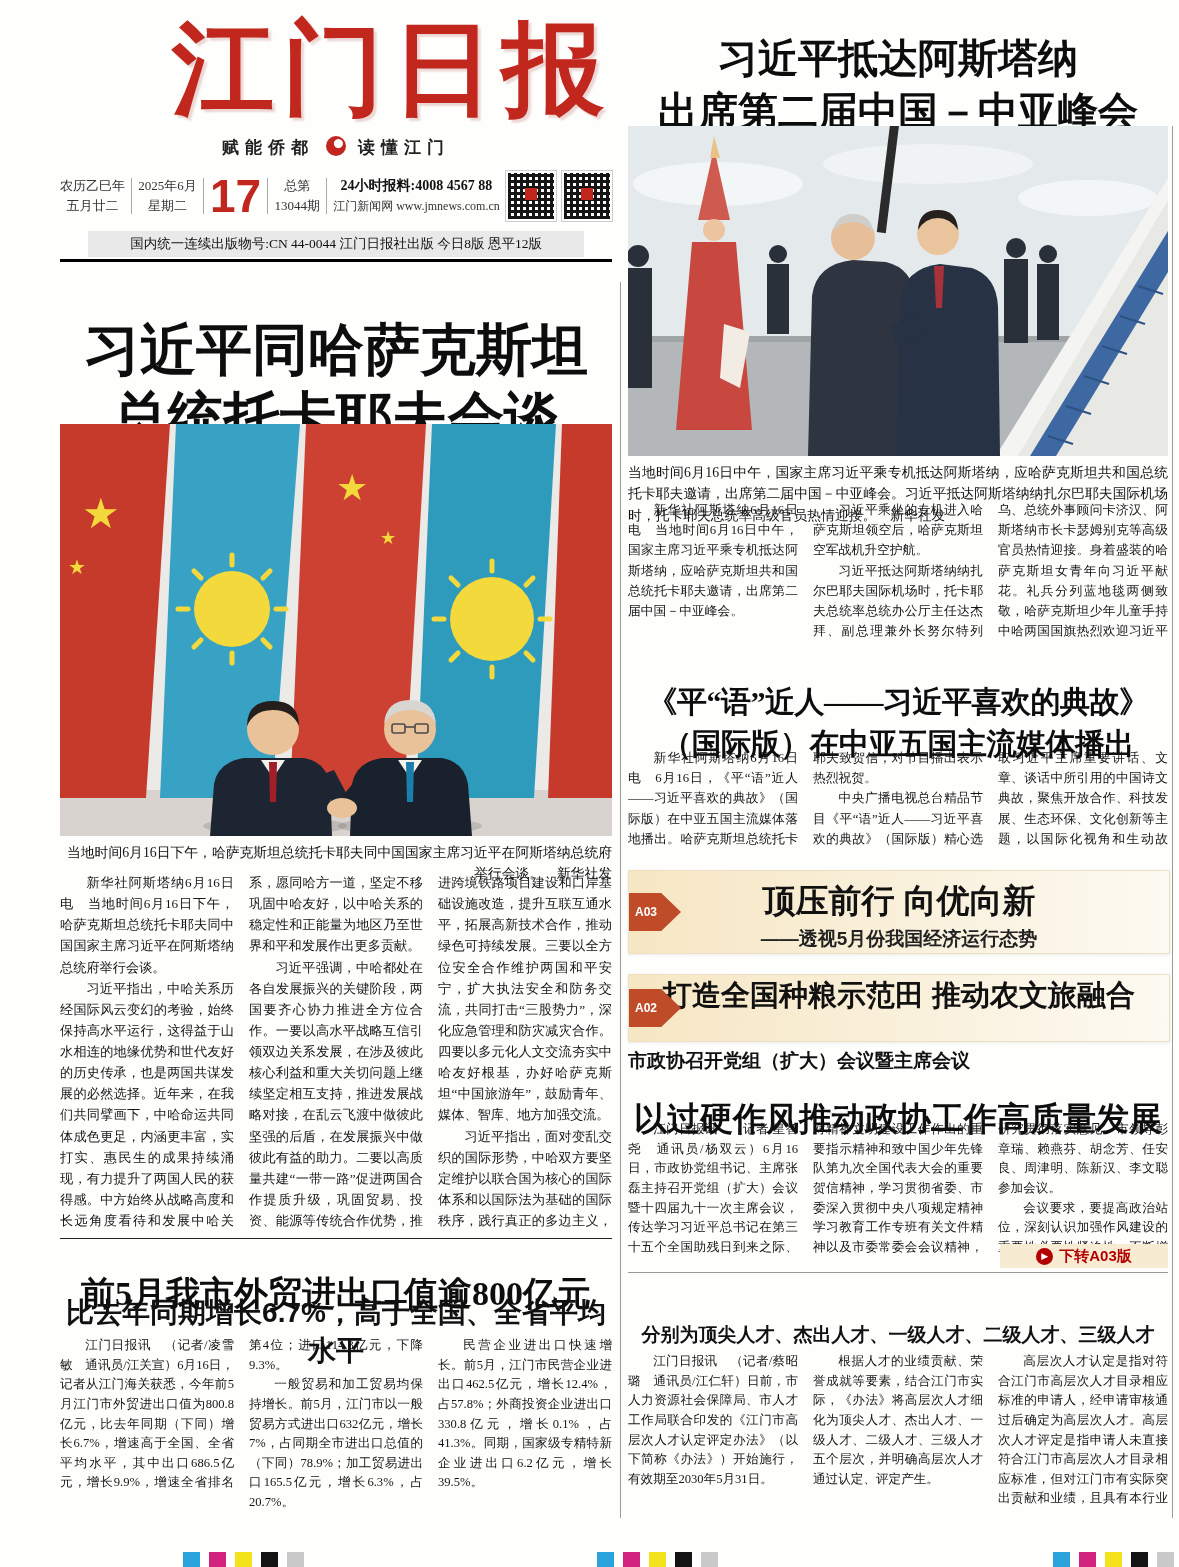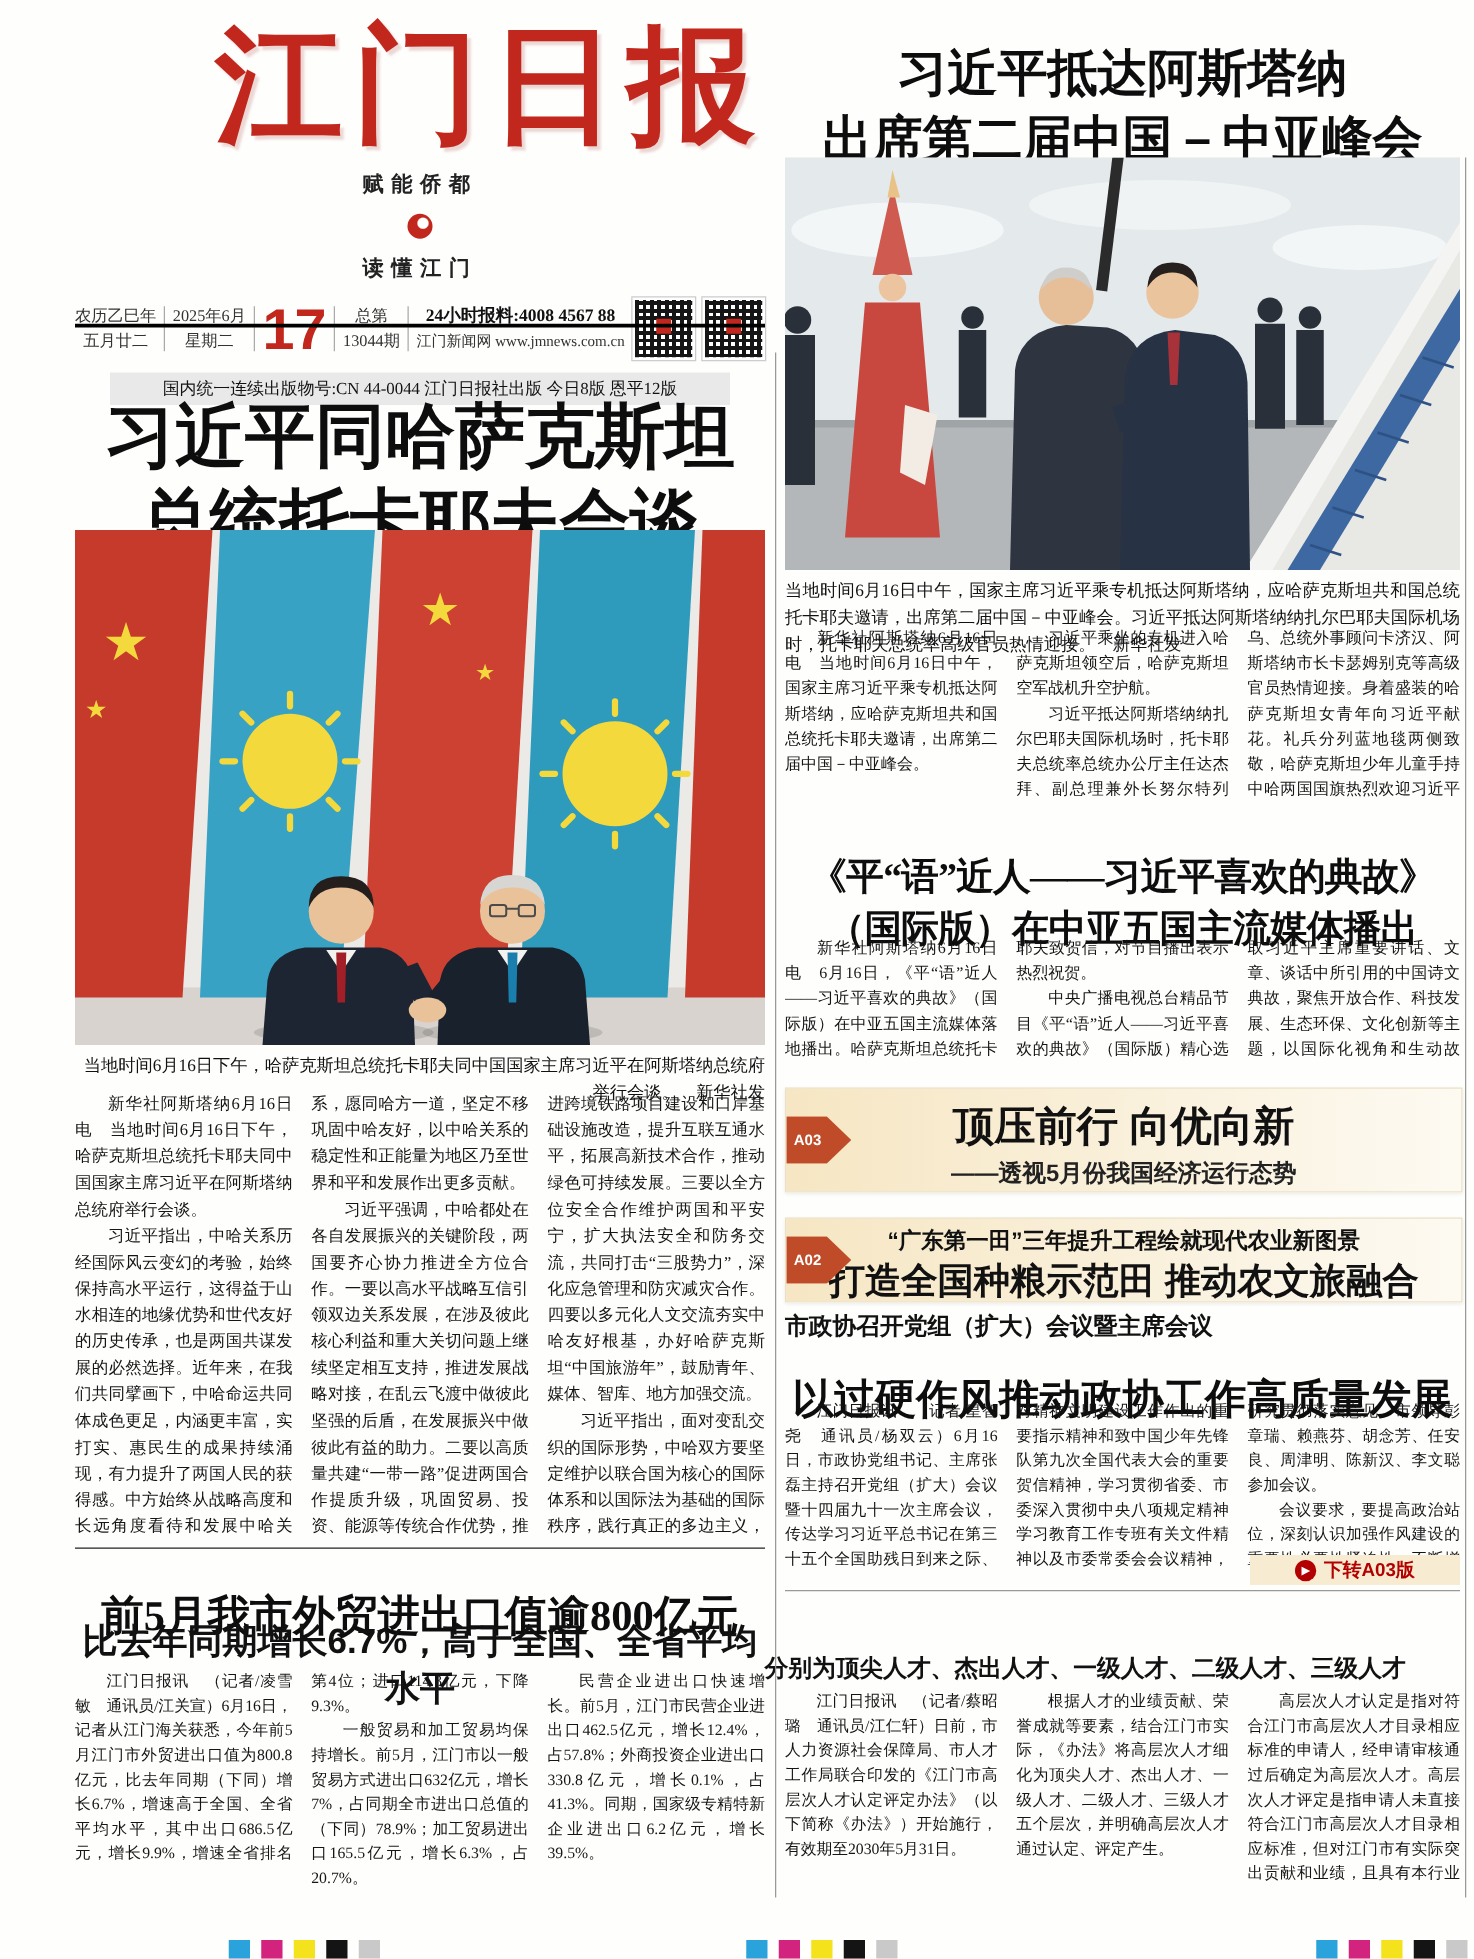--- a/index.html
+++ b/index.html
@@ -5,22 +5,22 @@
 <style>
   html,body{margin:0;padding:0;background:#ffffff;}
   .page{position:relative;width:1179px;height:1567px;margin:0 auto;background:#fefefd;overflow:hidden;
         font-family:"Liberation Serif","DejaVu Serif",serif;color:#1a1a1a;}
   .sans{font-family:"Liberation Sans","DejaVu Sans",sans-serif;}
 
   
   .masthead{position:absolute;left:60px;top:6px;width:552px;}
   .logo{font-size:102px;line-height:1.25;text-align:right;color:#c2271d;font-weight:900;
         letter-spacing:8px;text-shadow:3px 3px 2px rgba(150,40,30,.18);}
-  .slogan{margin-top:2px;display:flex;align-items:center;justify-content:center;gap:12px;
-          font-size:17px;font-weight:bold;letter-spacing:6px;color:#222;flex-direction:column;}
+  .slogan{margin-top:2px;display:flex;justify-content:center;gap:12px;
+          font-size:17px;font-weight:bold;letter-spacing:6px;color:#222;}
   .seal{width:20px;height:20px;border-radius:50%;flex:0 0 auto;
         background:radial-gradient(circle at 62% 38%, #fff 0 4px, #c2271d 5px);}
   .dateline{margin-top:12px;display:flex;align-items:center;justify-content:space-between;gap:6px;}
   .dl-block{font-size:13px;line-height:1.5;text-align:center;color:#333;white-space:nowrap;}
   .dl-sep{width:1px;height:36px;background:#aaa;flex:0 0 auto;}
   .day-number{font-size:46px;font-weight:bold;color:#c2271d;line-height:1;font-family:"Liberation Sans","DejaVu Sans",sans-serif;}
   .dl-contact{text-align:center;white-space:nowrap;font-family:Liberation Serif, serif;}
   .hotline{font-size:14px;font-weight:bold;color:#111;}
   .website{font-size:12px;color:#333;margin-top:3px;}
   .qr{width:46px;height:46px;flex:0 0 auto;border:2px solid #fff;outline:1px solid #ccc;
@@ -44,21 +44,21 @@
   .lead-headline{left:60px;top:278px;width:552px;font-size:56px;line-height:1.22;}
   .arrival-headline{left:628px;top:6px;width:540px;font-size:40px;line-height:1.32;}
   .media-headline{left:628px;top:656px;width:540px;font-size:30px;line-height:1.42;letter-spacing:-0.5px;}
   .cppcc-kicker{position:absolute;left:628px;top:1048px;width:540px;text-align:left;
                 font-size:19px;font-weight:bold;color:#111;}
   .cppcc-headline{left:628px;top:1072px;width:540px;font-size:33px;line-height:1.2;}
   .trade-headline{left:60px;top:1246px;width:552px;font-size:34px;line-height:1.2;}
   .trade-subhead{position:absolute;left:60px;top:1294px;width:552px;text-align:center;
                  font-size:28px;font-weight:bold;color:#111;}
   .talent-headline{left:628px;top:1280px;width:540px;font-size:31px;line-height:1.2;}
-  .talent-subhead{position:absolute;left:598px;top:1322px;width:540px;text-align:center;
+  .talent-subhead{position:absolute;left:628px;top:1322px;width:540px;text-align:center;
                   font-size:19px;font-weight:bold;color:#111;}
 
   
   .figure{position:absolute;overflow:hidden;background:#e8e6e3;}
   .figure svg{display:block;width:100%;height:100%;}
   .lead-figure{left:60px;top:424px;width:552px;height:412px;}
   .arrival-figure{left:628px;top:126px;width:540px;height:330px;}
   .caption{position:absolute;font-size:13.8px;line-height:1.55;color:#111;}
   .lead-caption{left:60px;top:842px;width:552px;text-align:right;}
   .arrival-caption{left:628px;top:462px;width:540px;text-align:justify;}
@@ -302,21 +302,20 @@
       <p>中央广播电视总台精品节目《平“语”近人——习近平喜欢的典故》（国际版）精心选取习近平主席重要讲话、文章、谈话中所引用的中国诗文典故，聚焦开放合作、科技发展、生态环保、文化创新等主题，以国际化视角和生动故事，向中亚受众阐释习近平主席治国理政思想的深厚历史文化根基，展示中国式现代化的万千气象。</p>
     </div>
 
   <div class="banner banner1 sans">
     <div class="banner-tag">A03</div>
     <div class="banner-title1">顶压前行 向优向新</div>
     <div class="banner-sub1">——透视5月份我国经济运行态势</div>
   </div>
   <div class="banner banner2 sans">
     <div class="banner-tag">A02</div>
-    <div class="banner-kicker2">“广东第一田”三年提升工程绘就现代农业新图景</div>
     <div class="banner-title2">打造全国种粮示范田 推动农文旅融合</div>
   </div>
 
   <div class="cppcc-kicker sans">市政协召开党组（扩大）会议暨主席会议</div>
   <h2 class="headline cppcc-headline sans">以过硬作风推动政协工作高质量发展</h2>
   <div class="article cppcc-article">
       <p>江门日报讯　（记者/皇智尧　通讯员/杨双云）6月16日，市政协党组书记、主席张磊主持召开党组（扩大）会议暨十四届九十一次主席会议，传达学习习近平总书记在第三十五个全国助残日到来之际、对精神文明建设工作作出的重要指示精神和致中国少年先锋队第九次全国代表大会的重要贺信精神，学习贯彻省委、市委深入贯彻中央八项规定精神学习教育工作专班有关文件精神以及市委常委会会议精神，研究贯彻落实意见。市领导彭章瑞、赖燕芬、胡念芳、任安良、周津明、陈新汉、李文聪参加会议。</p>
       <p>会议要求，要提高政治站位，深刻认识加强作风建设的重要性必要性紧迫性，不断增强开展深入贯彻中央八项规定精神学习教育的政治自觉、思想自觉、行动自觉，准确把握重点和关键，坚持一体推进学查改，确保学习教育取得实效。要紧密结合政协工作实际，全面深入查找存在的问题，深挖问题根源，扎实抓好问题整治，切实形成求真务实、真抓实干、清正廉洁的良好风气，以过硬作风推动政协工作高质量发展。要持续深化以案促学、以案促改，进一步教育引导党员干部知敬畏、存戒惧、守底线，不断把作风建设引向深入。</p>
     </div>
   <div class="jump-note">

